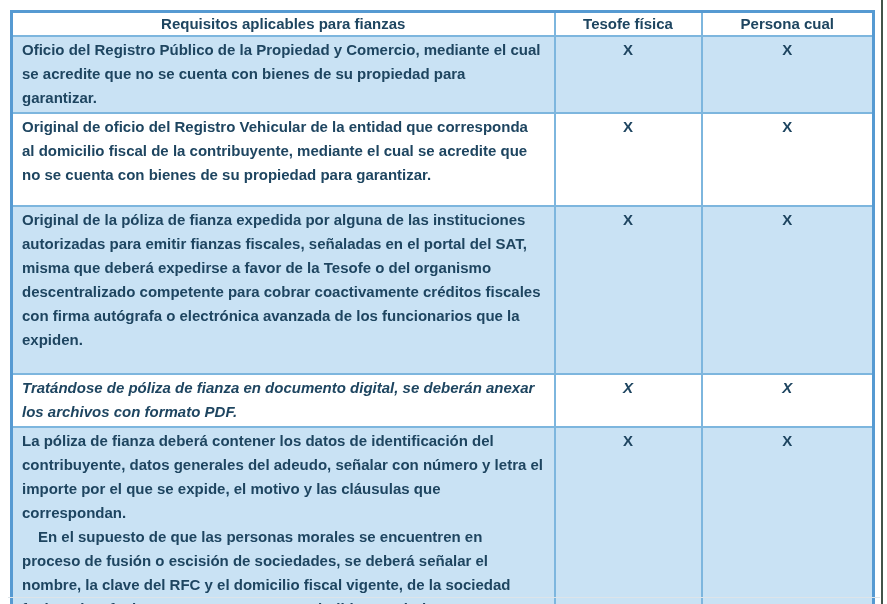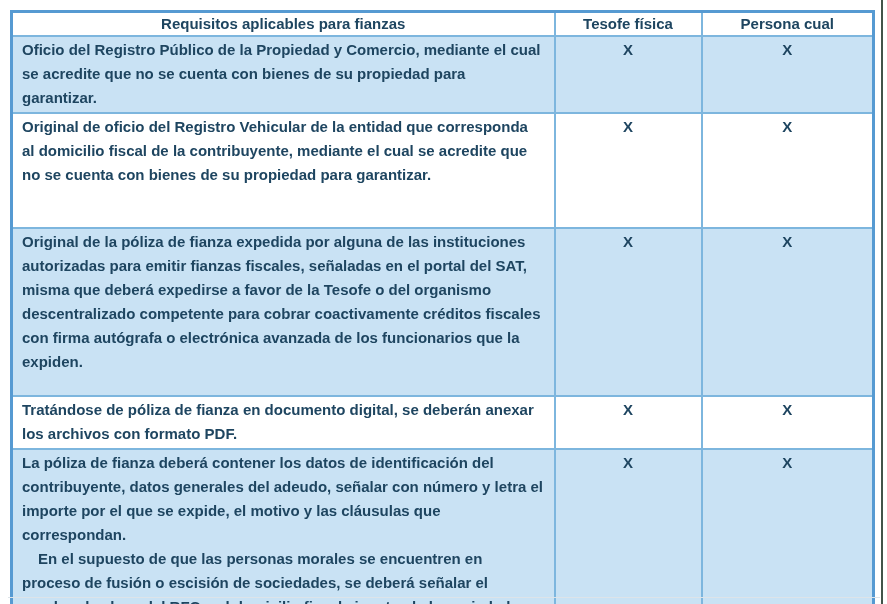--- a/index.html
+++ b/index.html
@@ -40,23 +40,23 @@
     padding: 1px 10px 2px 9px;
   }
   .req-table td.mark-cell {
     text-align: center;
     padding-top: 1px;
   }
   tr.shaded td { background: #c9e2f4; }
   tr.plain  td { background: #ffffff; }
 
   .row-1 { height: 77px; }
-  .row-2 { height: 115px; }
+  .row-2 { height: 93px; }
   .row-3 { height: 168px; }
-  .row-4 { height: 47px; }
+  .row-4 { height: 47px; font-style: italic; }
   .row-5 { height: 191px; }
 
   .para + .para { text-indent: 16px; }
 
   .page-edge-line {
     position: absolute;
     left: 881px; top: 0;
     width: 2px; height: 604px;
     background: #42544a;
   }

